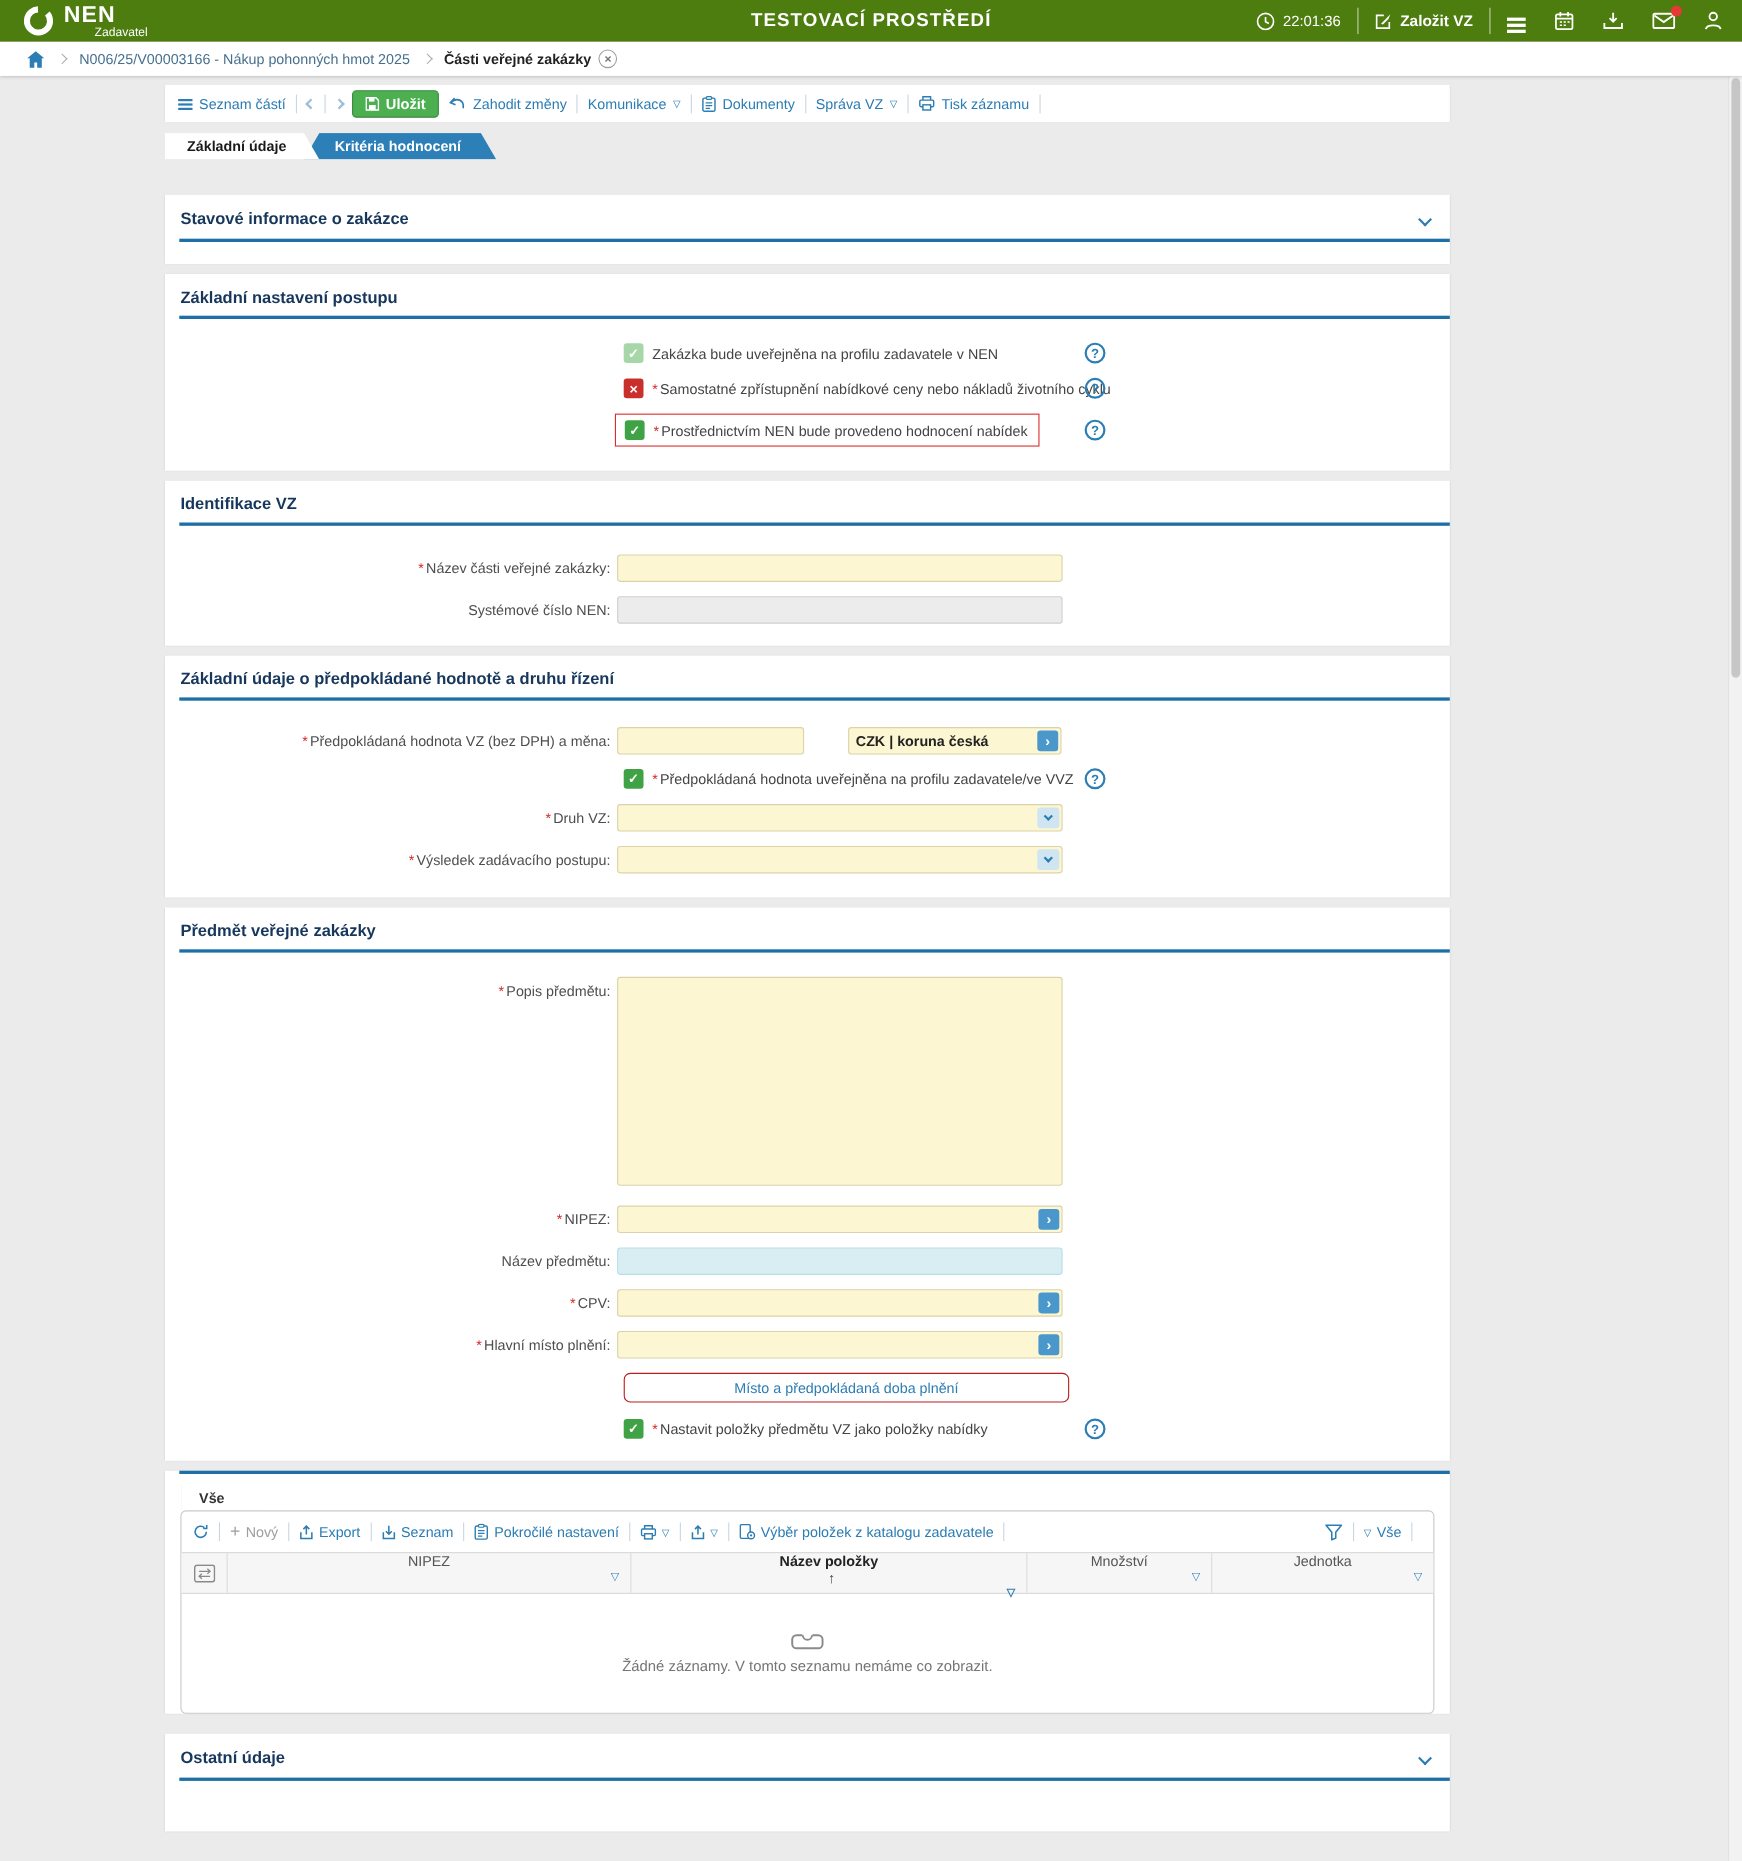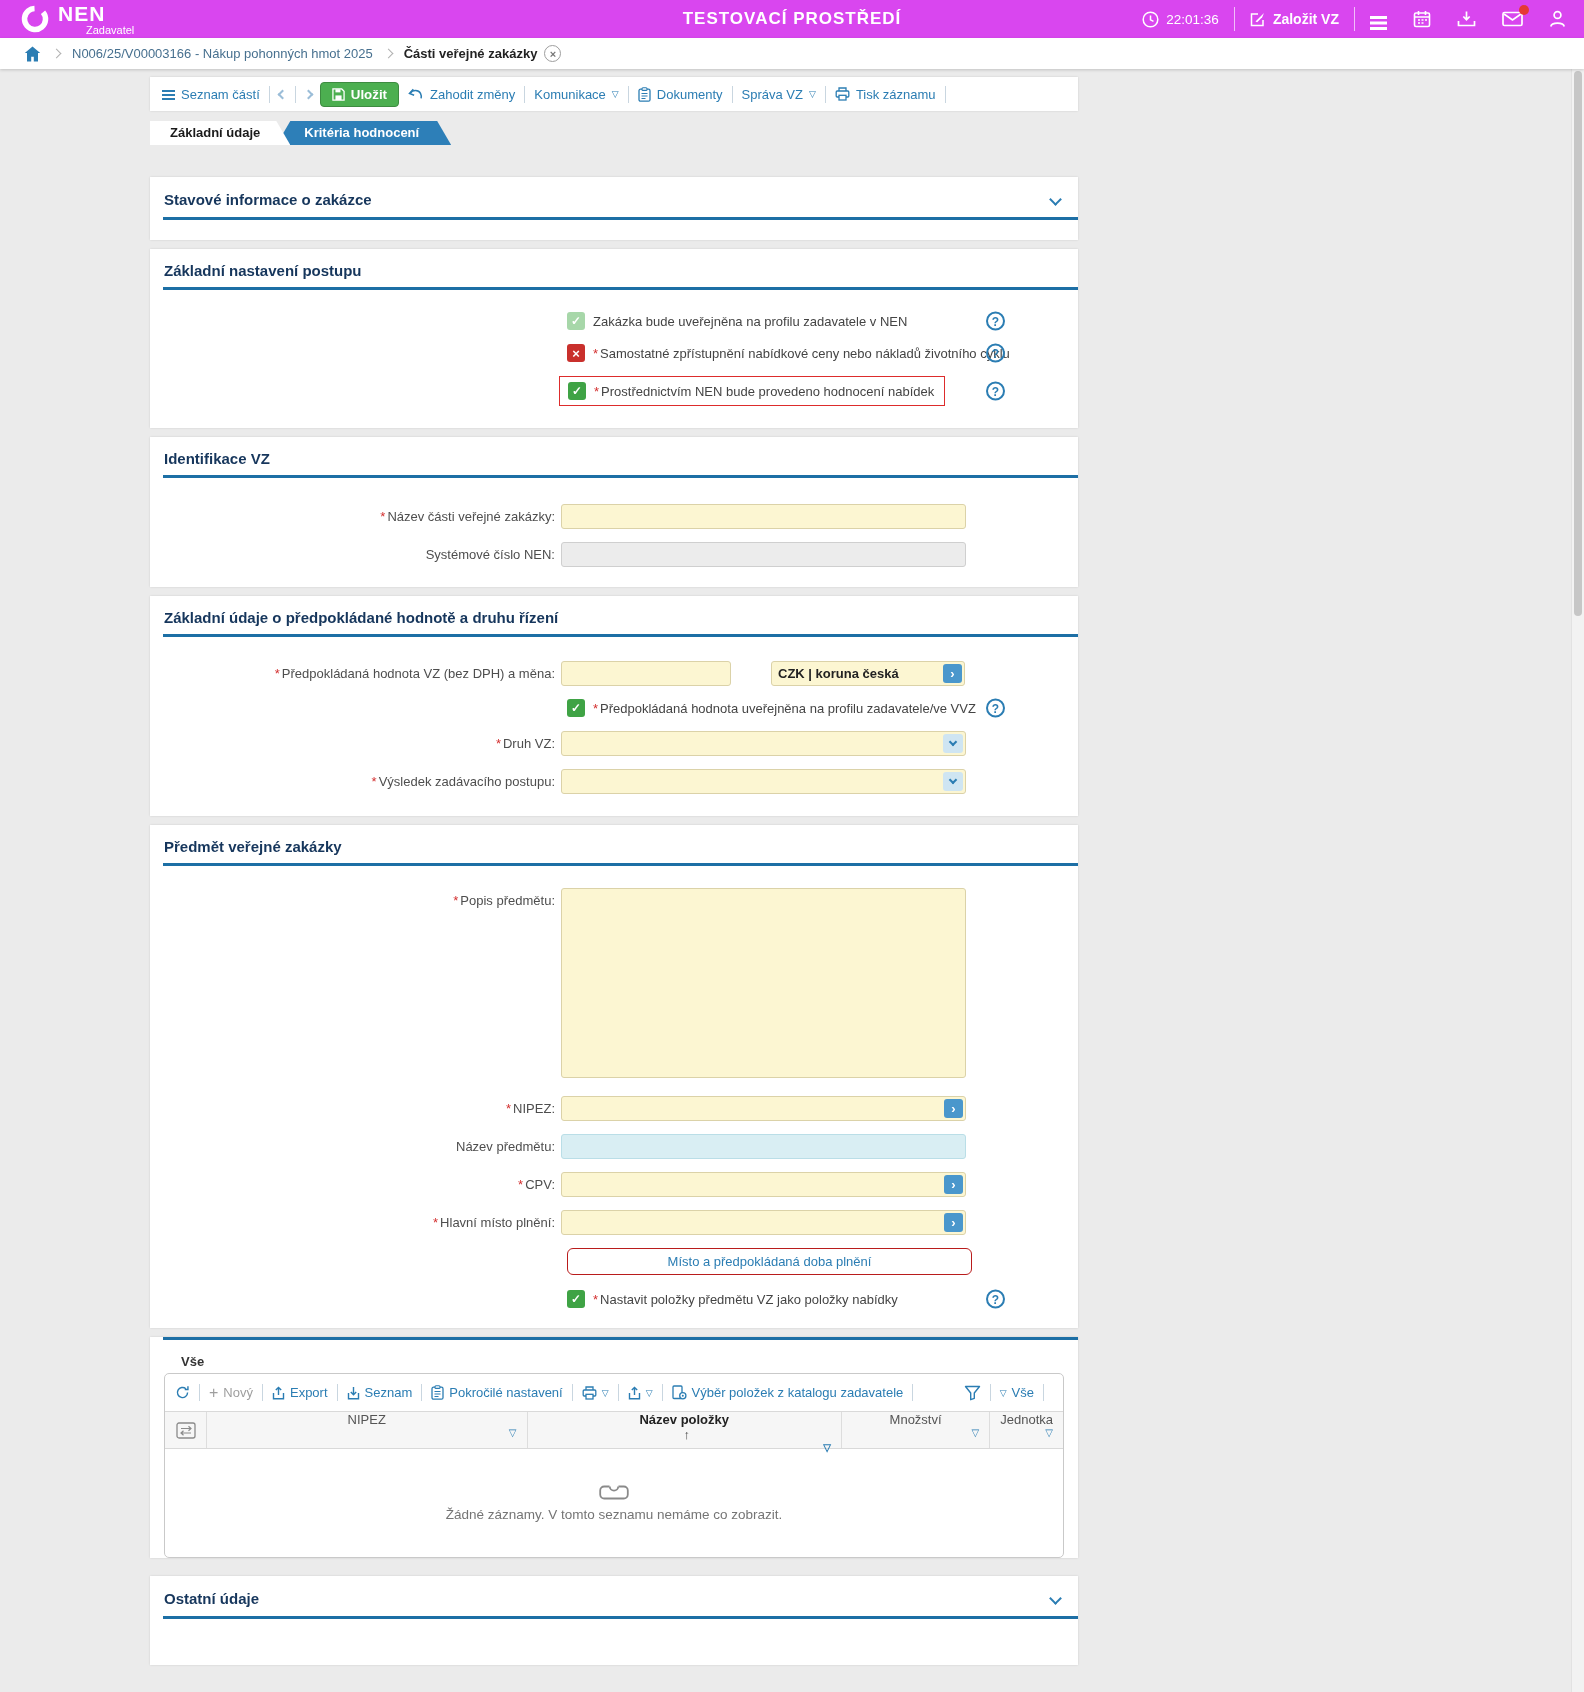--- a/index.html
+++ b/index.html
@@ -1,20 +1,20 @@
 <!DOCTYPE html>
 <html><head>
 <meta charset="utf-8">
 <style>
   * { margin:0; padding:0; box-sizing:border-box; }
   html,body { width:1584px; height:1692px; overflow:hidden; }
   body { font-family:"Liberation Sans", sans-serif; background:#ebebeb; font-size:13px; color:#444; }
 
   
-  .topbar { height:38px; background:#d946ef; display:flex; align-items:center; position:relative; color:#fff; padding:0 18px 0 20px; }
+  .topbar { height:38px; background:#4d7c0f; display:flex; align-items:center; position:relative; color:#fff; padding:0 18px 0 20px; }
   .brand { display:flex; align-items:center; gap:8px; }
   .brand-text { display:flex; flex-direction:column; line-height:1; }
   .brand-name { font-size:21px; font-weight:bold; letter-spacing:1px; }
   .brand-sub { font-size:11px; margin-left:28px; margin-top:1px; }
   .env-title { position:absolute; left:50%; transform:translateX(-50%); font-size:17px; font-weight:bold; letter-spacing:1px; }
   .tb-right { margin-left:auto; display:flex; align-items:center; }
   .tb-sep { width:1px; height:24px; background:rgba(255,255,255,.65); margin:0 15px; }
   .tb-item { display:flex; align-items:center; gap:7px; font-size:13.5px; }
   .tb-bold { font-weight:bold; font-size:14px; }
   .tb-icons { display:flex; align-items:center; gap:26px; }
@@ -24,21 +24,21 @@
 
   
   .breadcrumb { background:#fff; height:31px; display:flex; align-items:center; padding-left:24px; gap:12px; box-shadow:0 1px 3px rgba(0,0,0,.18); position:relative; z-index:5; }
   .crumb-sep { display:inline-block; width:7px; height:7px; border-right:1.6px solid #b0b0b0; border-bottom:1.6px solid #b0b0b0; transform:rotate(-45deg); }
   .crumb-link { color:#47708f; }
   .crumb-current { color:#222; font-weight:bold; display:flex; align-items:center; gap:7px; }
   .close-circle { width:17px; height:17px; border:1.4px solid #9e9e9e; border-radius:50%; color:#757575; font-size:11px; font-weight:bold; display:inline-flex; align-items:center; justify-content:center; }
 
   
   .content { padding:8px 0 0 150px; }
-  .panel { width:928px; background:#fff; box-shadow:0 0 2px rgba(0,0,0,.12); margin-bottom:9px; }
+  .panel { width:1168px; background:#fff; box-shadow:0 0 2px rgba(0,0,0,.12); margin-bottom:9px; }
 
   
   .cmdbar { height:34px; display:flex; align-items:center; padding:0 12px; color:#2b7db3; }
   .cmd { display:flex; align-items:center; gap:6px; cursor:pointer; white-space:nowrap; }
   .cmd-sep { width:1px; height:17px; background:#c9d6e0; margin:0 9px; }
   .chev { display:inline-block; width:8px; height:8px; border-right:2px solid #2b7db3; border-bottom:2px solid #2b7db3; }
   .chev.down { transform:rotate(45deg); margin-top:-4px; }
   .chev.up { transform:rotate(-135deg); margin-top:4px; }
   .chev.left { transform:rotate(135deg); border-color:#9bbdd8; width:7px; height:7px; }
   .chev.right { transform:rotate(-45deg); border-color:#9bbdd8; width:7px; height:7px; }

